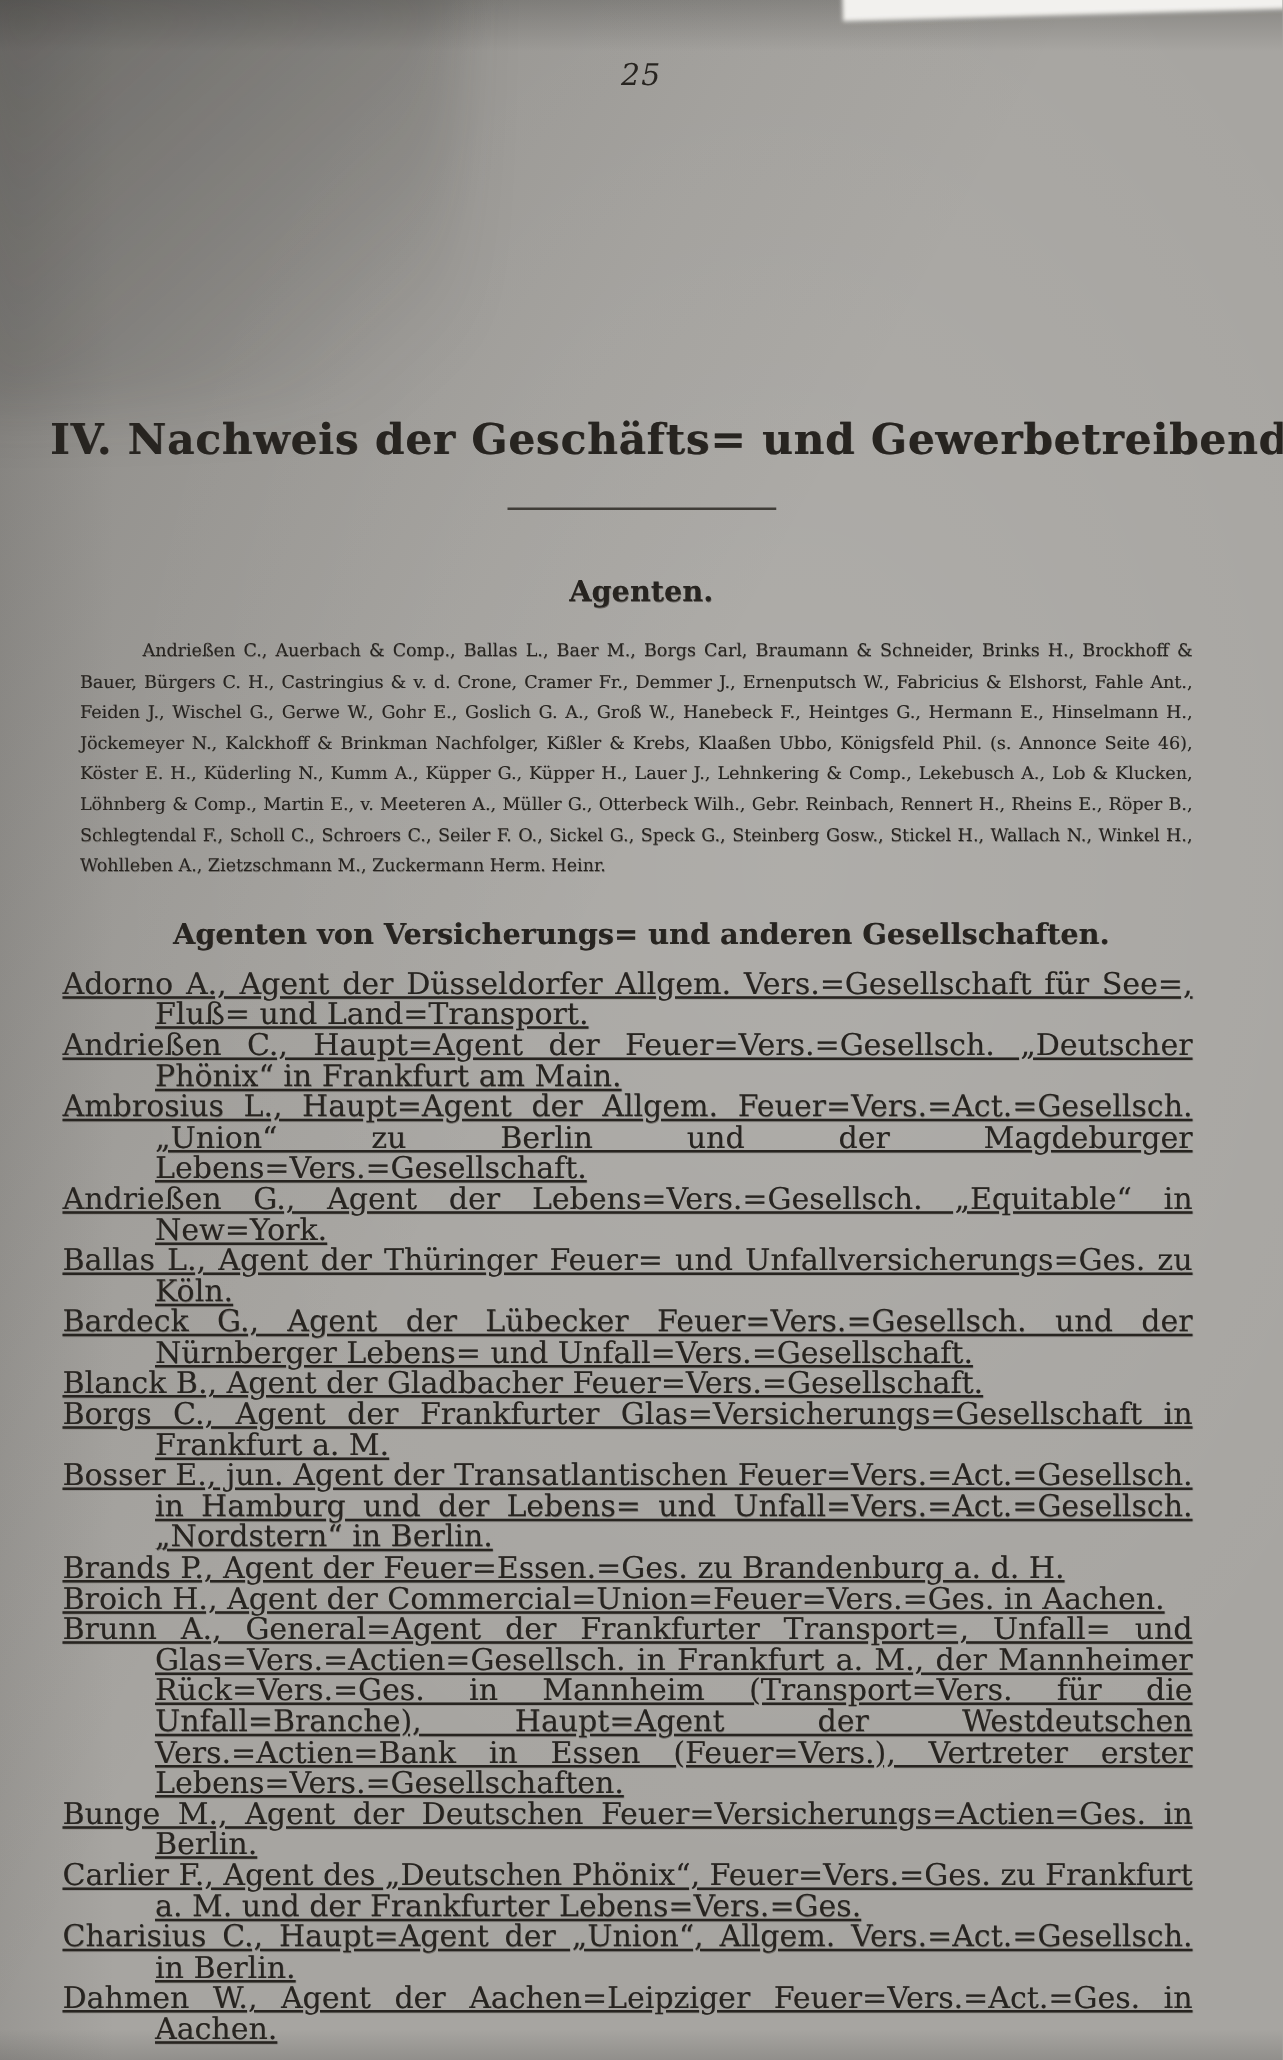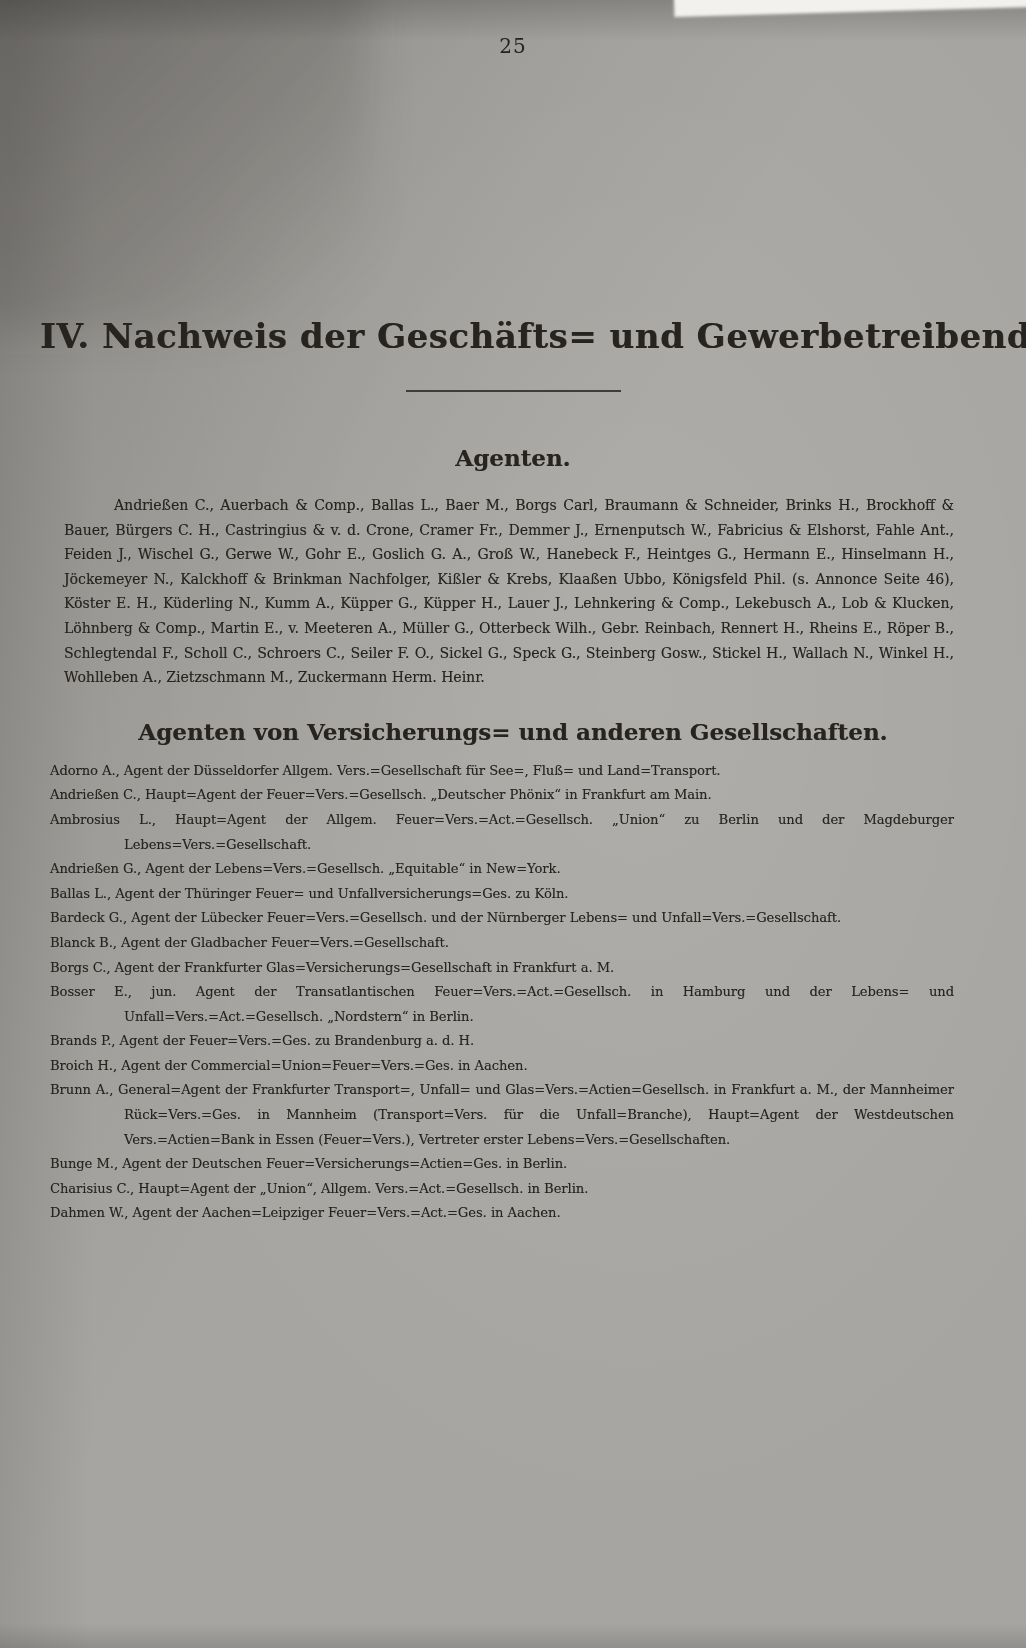--- a/index.html
+++ b/index.html
@@ -27,24 +27,25 @@
   .scan-edge-topright {
     position: absolute; top: -14px; right: -8px;
     width: 360px; height: 26px;
     background: #f2f1ee;
     transform: rotate(-1.6deg);
     filter: blur(1.5px);
     pointer-events: none;
   }
   .content { position: relative; }
   .page-number {
-    padding-top: 34px;
+    padding-top: 46px;
     text-align: center;
-    font-size: 20px;
+    font-size: 24px;
     letter-spacing: 1px;
+    font-style: italic;
   }
   .main-title {
     margin: 258px 40px 0 40px;
     text-align: center;
     font-size: 34px;
     font-weight: bold;
     letter-spacing: 0.5px;
     text-shadow: 0.4px 0.4px 0.5px rgba(35,30,25,0.55);
     white-space: nowrap;
   }
@@ -65,23 +66,24 @@
     margin: 22px 72px 0 64px;
     font-size: 14px;
     line-height: 24.6px;
     text-align: justify;
     text-indent: 50px;
     text-shadow: 0.3px 0.3px 0.4px rgba(40,36,30,0.4);
   }
   .section-heading.second { margin-top: 28px; }
   .entry-list {
     margin: 14px 72px 0 50px;
-    font-size: 13px;
+    font-size: 24px;
     line-height: 24.6px;
     text-shadow: 0.3px 0.3px 0.4px rgba(40,36,30,0.4);
+    text-decoration: underline;
   }
   .entry-list p {
     margin: 0;
     padding-left: 74px;
     text-indent: -74px;
     text-align: justify;
   }
 </style>
 </head>
 <body>
@@ -105,20 +107,21 @@
   <div class="entry-list">
     <p>Adorno A., Agent der Düsseldorfer Allgem. Vers.=Gesellschaft für See=, Fluß= und Land=Transport.</p>
     <p>Andrießen C., Haupt=Agent der Feuer=Vers.=Gesellsch. „Deutscher Phönix“ in Frankfurt am Main.</p>
     <p>Ambrosius L., Haupt=Agent der Allgem. Feuer=Vers.=Act.=Gesellsch. „Union“ zu Berlin und der Magdeburger Lebens=Vers.=Gesellschaft.</p>
     <p>Andrießen G., Agent der Lebens=Vers.=Gesellsch. „Equitable“ in New=York.</p>
     <p>Ballas L., Agent der Thüringer Feuer= und Unfallversicherungs=Ges. zu Köln.</p>
     <p>Bardeck G., Agent der Lübecker Feuer=Vers.=Gesellsch. und der Nürnberger Lebens= und Unfall=Vers.=Gesellschaft.</p>
     <p>Blanck B., Agent der Gladbacher Feuer=Vers.=Gesellschaft.</p>
     <p>Borgs C., Agent der Frankfurter Glas=Versicherungs=Gesellschaft in Frankfurt a. M.</p>
     <p>Bosser E., jun. Agent der Transatlantischen Feuer=Vers.=Act.=Gesellsch. in Hamburg und der Lebens= und Unfall=Vers.=Act.=Gesellsch. „Nordstern“ in Berlin.</p>
-    <p>Brands P., Agent der Feuer=Vers.=Ges. zu Brandenburg a. d. H.</p>
+    <p>Brands P., Agent der Feuer=Essen.=Ges. zu Brandenburg a. d. H.</p>
     <p>Broich H., Agent der Commercial=Union=Feuer=Vers.=Ges. in Aachen.</p>
     <p>Brunn A., General=Agent der Frankfurter Transport=, Unfall= und Glas=Vers.=Actien=Gesellsch. in Frankfurt a. M., der Mannheimer Rück=Vers.=Ges. in Mannheim (Transport=Vers. für die Unfall=Branche), Haupt=Agent der Westdeutschen Vers.=Actien=Bank in Essen (Feuer=Vers.), Vertreter erster Lebens=Vers.=Gesellschaften.</p>
     <p>Bunge M., Agent der Deutschen Feuer=Versicherungs=Actien=Ges. in Berlin.</p>
+    <p>Carlier F., Agent des „Deutschen Phönix“, Feuer=Vers.=Ges. zu Frankfurt a. M. und der Frankfurter Lebens=Vers.=Ges.</p>
     <p>Charisius C., Haupt=Agent der „Union“, Allgem. Vers.=Act.=Gesellsch. in Berlin.</p>
     <p>Dahmen W., Agent der Aachen=Leipziger Feuer=Vers.=Act.=Ges. in Aachen.</p>
   </div>
 </div>
 
 </body></html>

